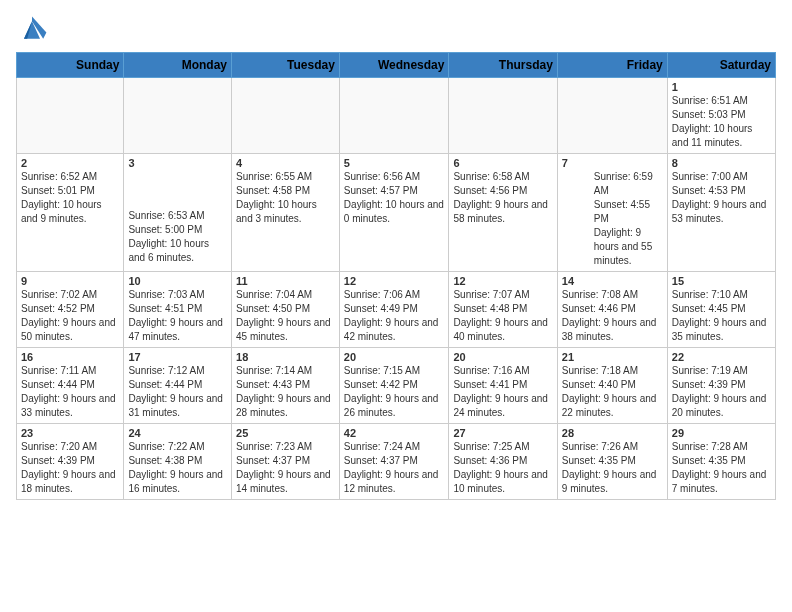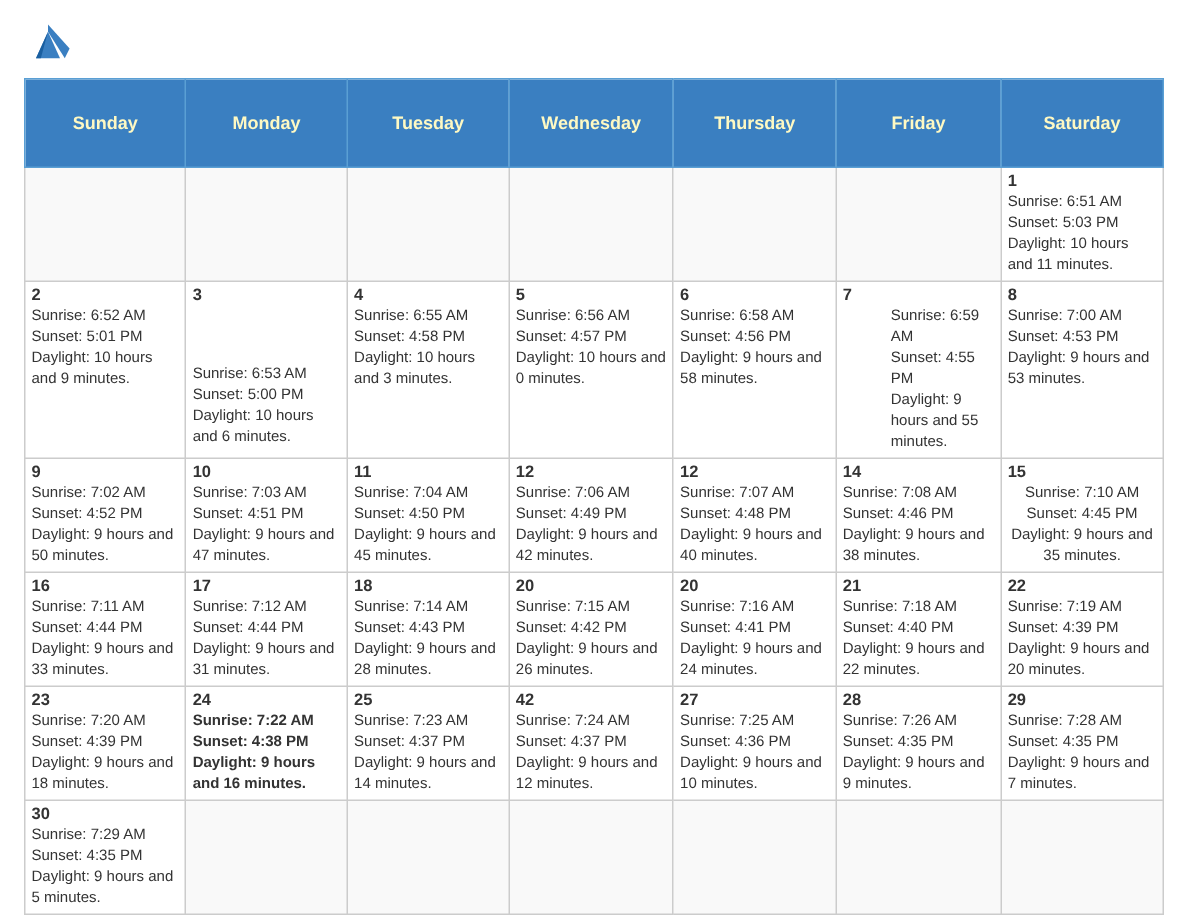--- a/index.html
+++ b/index.html
@@ -51,25 +51,25 @@
       font-size: 14px;
       color: #333;
     }
     .calendar {
       width: 100%;
       border-collapse: collapse;
       border: 1px solid #ccc;
     }
     .calendar th {
       background-color: #3a7fc1;
-      color: #fef9c3;
+      color: #000000;
       font-size: 12px;
       font-weight: bold;
-      padding: 22px 4px;
-      text-align: center;
+      padding: 5px 4px;
+      text-align: right;
       border: 1px solid #5a9fd4;
     }
     .calendar td {
       width: 113px;
       vertical-align: top;
       border: 1px solid #ccc;
       padding: 3px 4px;
       font-size: 9.5px;
       color: #333;
       background: #fff;
@@ -217,21 +217,21 @@
 Daylight: 9 hours and 40 minutes.</div>
           </td>
           <td>
             <span class="day-number">14</span>
             <div class="day-info" style="white-space: pre-line;">Sunrise: 7:08 AM
 Sunset: 4:46 PM
 Daylight: 9 hours and 38 minutes.</div>
           </td>
           <td>
             <span class="day-number">15</span>
-            <div class="day-info" style="white-space: pre-line; text-align: center;">Sunrise: 7:10 AM
+            <div class="day-info" style="white-space: pre-line;">Sunrise: 7:10 AM
 Sunset: 4:45 PM
 Daylight: 9 hours and 35 minutes.</div>
           </td>
         </tr>
         <tr>
           <td>
             <span class="day-number">16</span>
             <div class="day-info" style="white-space: pre-line;">Sunrise: 7:11 AM
 Sunset: 4:44 PM
 Daylight: 9 hours and 33 minutes.</div>
@@ -275,21 +275,21 @@
         </tr>
         <tr>
           <td>
             <span class="day-number">23</span>
             <div class="day-info" style="white-space: pre-line;">Sunrise: 7:20 AM
 Sunset: 4:39 PM
 Daylight: 9 hours and 18 minutes.</div>
           </td>
           <td>
             <span class="day-number">24</span>
-            <div class="day-info" style="white-space: pre-line; font-weight: bold;">Sunrise: 7:22 AM
+            <div class="day-info" style="white-space: pre-line;">Sunrise: 7:22 AM
 Sunset: 4:38 PM
 Daylight: 9 hours and 16 minutes.</div>
           </td>
           <td>
             <span class="day-number">25</span>
             <div class="day-info" style="white-space: pre-line;">Sunrise: 7:23 AM
 Sunset: 4:37 PM
 Daylight: 9 hours and 14 minutes.</div>
           </td>
           <td>
@@ -309,30 +309,16 @@
             <div class="day-info" style="white-space: pre-line;">Sunrise: 7:26 AM
 Sunset: 4:35 PM
 Daylight: 9 hours and 9 minutes.</div>
           </td>
           <td>
             <span class="day-number">29</span>
             <div class="day-info" style="white-space: pre-line;">Sunrise: 7:28 AM
 Sunset: 4:35 PM
 Daylight: 9 hours and 7 minutes.</div>
           </td>
-        </tr>
-        <tr>
-          <td>
-            <span class="day-number">30</span>
-            <div class="day-info" style="white-space: pre-line;">Sunrise: 7:29 AM
-Sunset: 4:35 PM
-Daylight: 9 hours and 5 minutes.</div>
-          </td>
-          <td class="empty"></td>
-          <td class="empty"></td>
-          <td class="empty"></td>
-          <td class="empty"></td>
-          <td class="empty"></td>
-          <td class="empty"></td>
         </tr>
       </tbody>
   </table>
 </div>
 
 </body></html>

